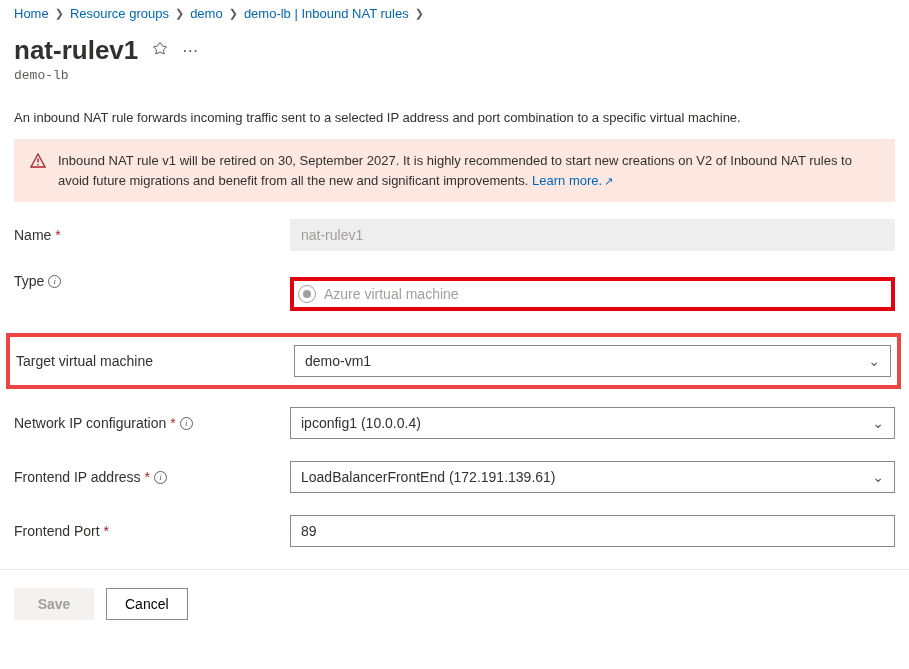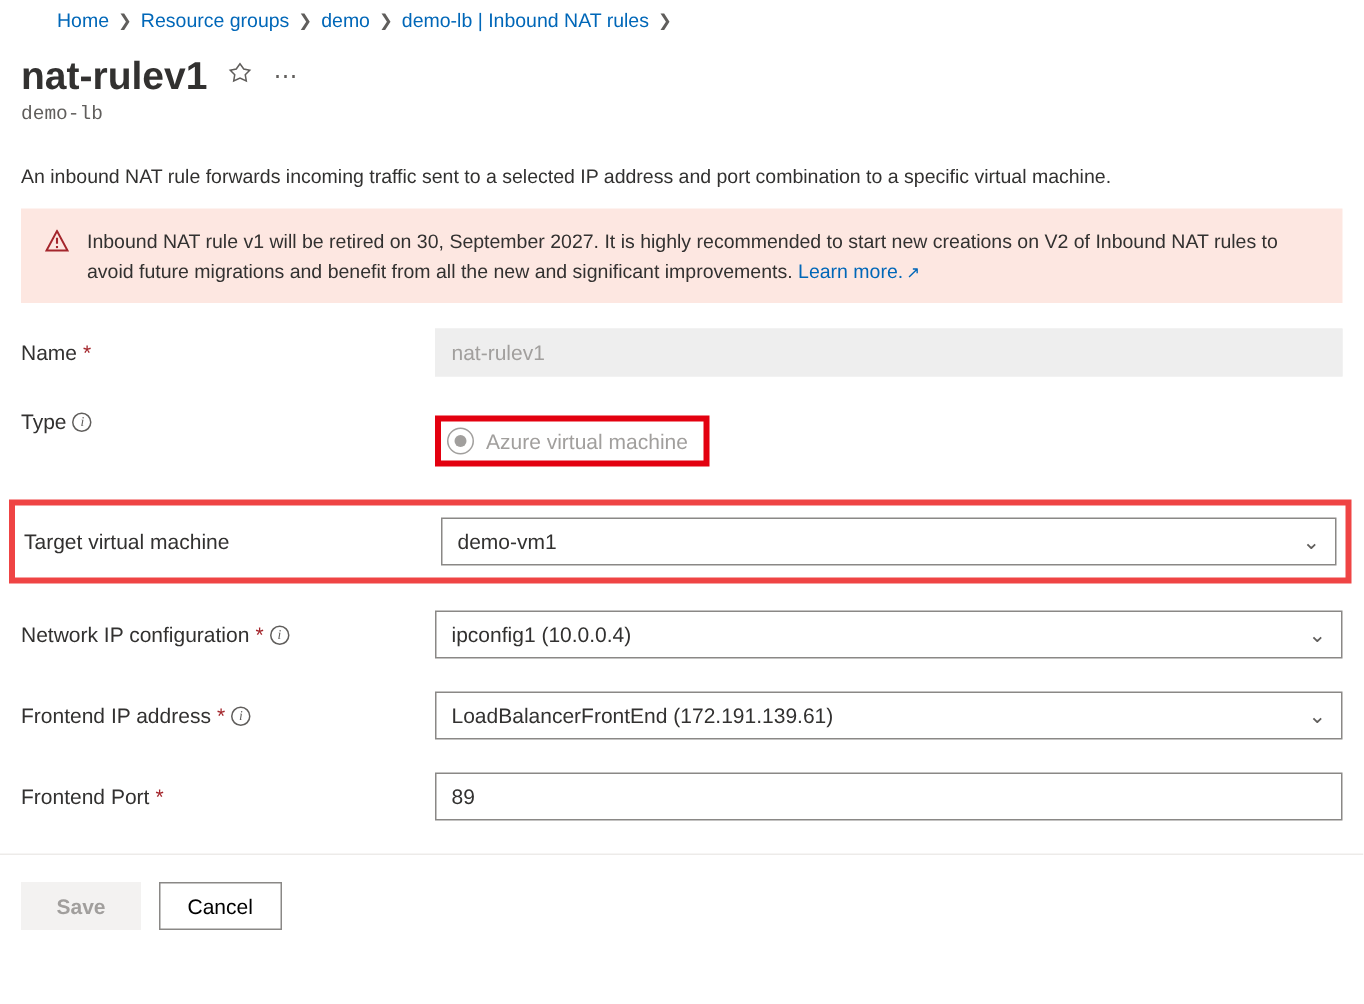--- a/index.html
+++ b/index.html
@@ -10,21 +10,20 @@
     background: #ffffff;
     width: 909px;
   }
   .page { padding: 0 14px 0 14px; }
   .breadcrumb {
     display: flex;
     align-items: center;
     gap: 6px;
     padding: 6px 0 8px 0;
     font-size: 13px;
-    margin-left: 24px;
   }
   .breadcrumb a {
     color: #0067b8;
     text-decoration: none;
     cursor: pointer;
   }
   .breadcrumb .sep { color: #605e5c; font-size: 11px; }
   .title-row { display: flex; align-items: center; gap: 14px; margin-top: 6px; }
   h1 { font-size: 26px; font-weight: 600; color: #323130; }
   .star-icon svg { width: 16px; height: 16px; }
@@ -62,21 +61,21 @@
   .text-input {
     width: 100%;
     height: 32px;
     padding: 0 10px;
     border: 1px solid #eeeeee;
     background: #eeeeee;
     color: #a19f9d;
     font-size: 14px;
     font-family: inherit;
   }
-  .radio-group { display: flex; flex-direction: row; gap: 4px; padding-top:4px;}
+  .radio-group { display: flex; flex-direction: column; gap: 4px; padding-top:4px;}
   .radio-item { display: flex; align-items: center; gap: 8px; }
   .radio-circle {
     width: 18px; height: 18px; border-radius: 50%;
     border: 1px solid #a19f9d;
     display: flex; align-items: center; justify-content: center;
     background: #fff;
   }
   .radio-circle.selected::after {
     content: ""; width: 8px; height: 8px; border-radius: 50%; background: #a19f9d;
   }

